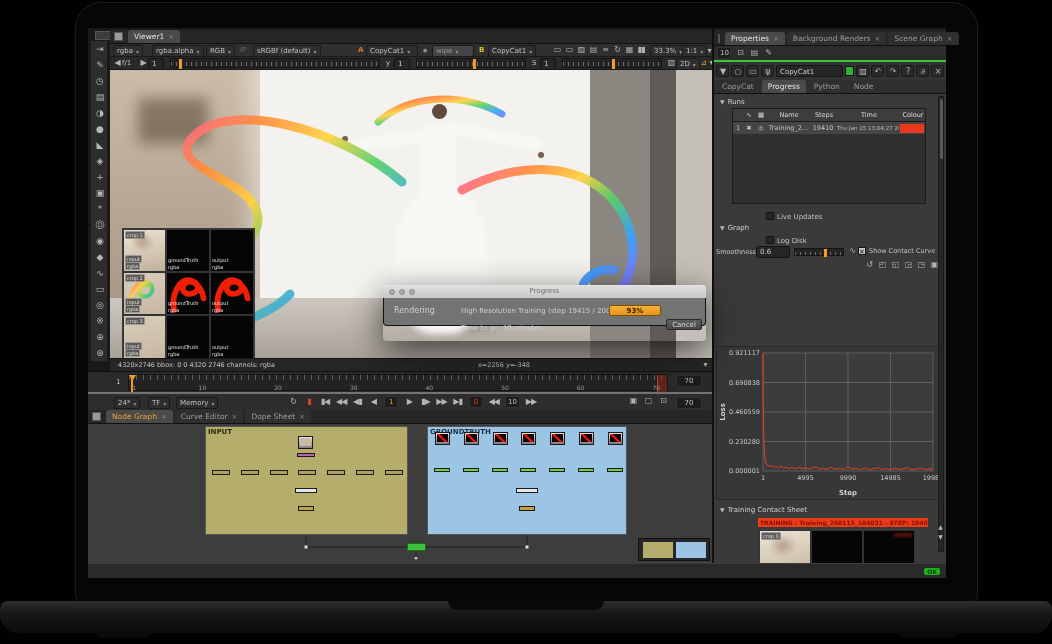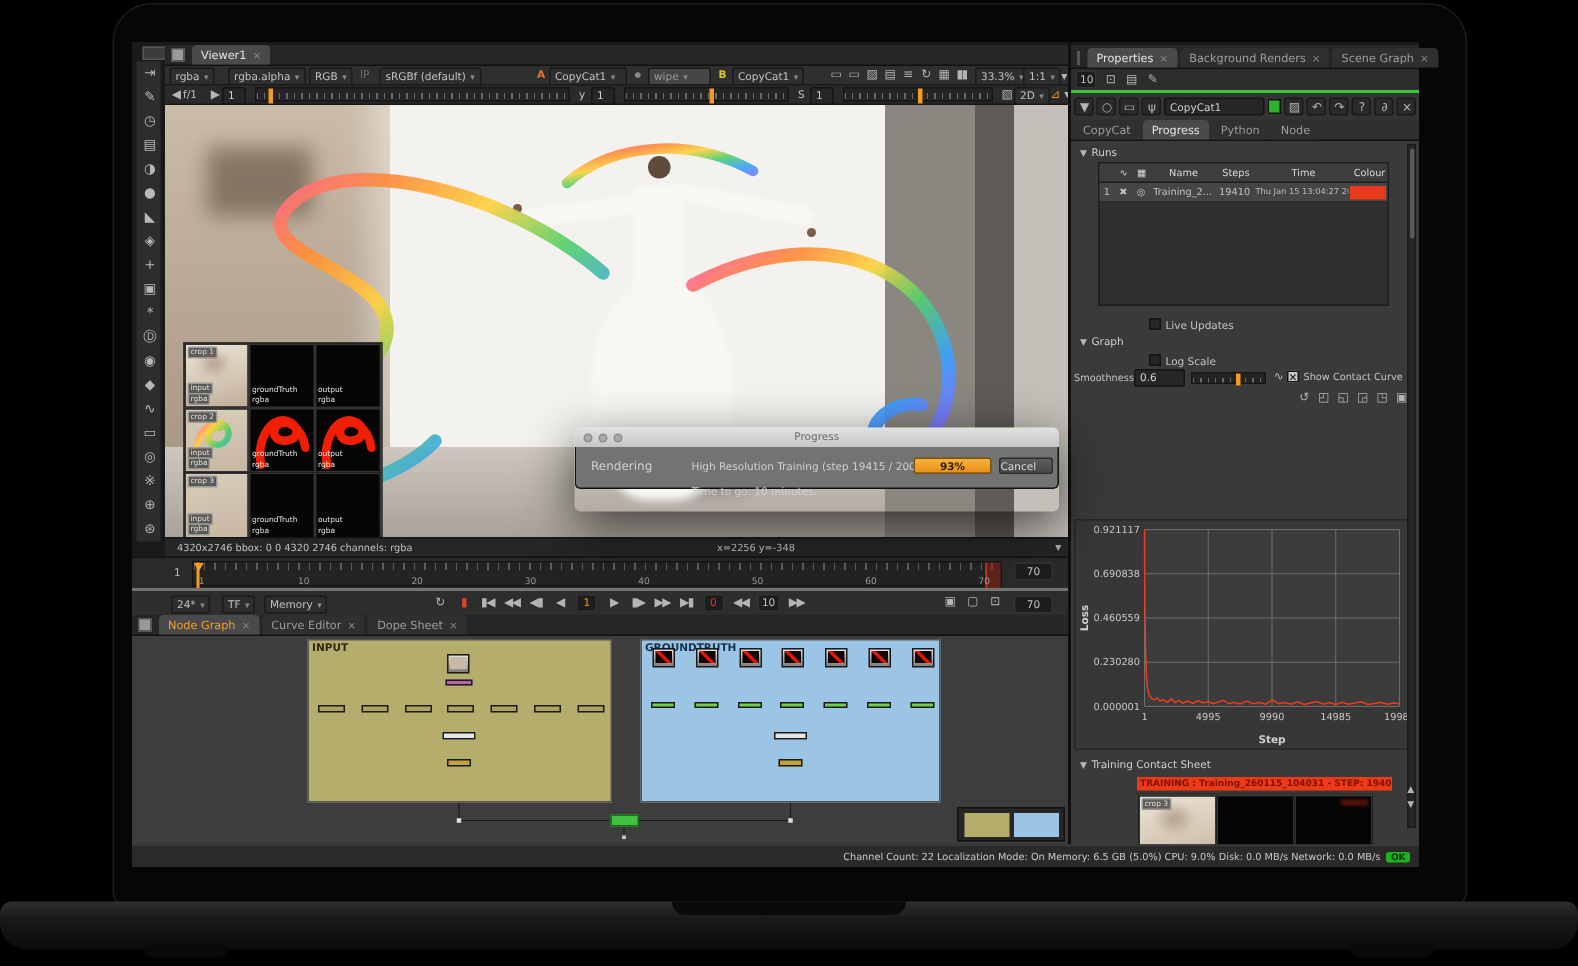--- a/index.html
+++ b/index.html
@@ -68,21 +68,21 @@
 .sbthumb{position:absolute;background:#5a5a5a;border-radius:2px}
 
 .statusbar{left:0;top:535px;width:858px;height:15px;background:#2a2a2a;border-top:1px solid #3e3e3e;display:flex;justify-content:flex-end;align-items:center;gap:4px;padding-right:6px;font-size:6.5px;color:#c8c8c8}
 .okbadge{background:#1db31d;color:#073807;font-size:6px;font-weight:bold;padding:0 3px;border-radius:2px}
 
 .dialog{left:383px;top:285px;width:323px;height:56px;border-radius:4px;box-shadow:0 10px 34px rgba(0,0,0,.65);z-index:50}
 .dlg-title{height:13px;background:linear-gradient(#e2e2e2,#c6c6c6);border-radius:4px 4px 0 0;position:relative;text-align:center;color:#6a6a6a;font-size:7px;line-height:13px}
 .dot{position:absolute;top:3.5px;width:6px;height:6px;border-radius:50%;background:#ababab;border:1px solid #8d8d8d}
 .dlg-body{height:28px;background:#737373;border:1px solid #111;border-top:none;border-radius:0 0 4px 4px;position:relative;color:#cfcfcf;font-size:7px}
 .pbar{position:absolute;left:225px;top:7px;width:52px;height:11px;background:linear-gradient(#f8b33a,#e8901a);border:1px solid #7a5205;border-radius:2px;color:#2c1d00;font-weight:bold;text-align:center;line-height:11px;font-size:7px}
-.cancel{position:absolute;left:282px;top:7px;width:36px;height:11px;background:linear-gradient(#5f5f5f,#474747);border:1px solid #2a2a2a;border-radius:2px;color:#dcdcdc;line-height:11px;font-size:7px}
+.cancel{position:absolute;left:282px;top:21px;width:36px;height:11px;background:linear-gradient(#5f5f5f,#474747);border:1px solid #2a2a2a;border-radius:2px;color:#dcdcdc;text-align:center;line-height:11px;font-size:7px}
 .tick-label{position:absolute;top:9px;font-size:6px;color:#9a9a9a;transform:translateX(-50%)}
 .ltb-icon{display:block;width:18px;height:16px;text-align:center;color:#b8b8b8;font-size:9px;line-height:16px}
 </style>
 </head>
 <body>
 
 <div class="a lid"></div>
 <div class="a base">
   <div class="a notch"></div>
 </div>
@@ -559,21 +559,21 @@
             <div class="rt-cell" style="width: 12px;">✖</div>
             <div class="rt-cell" style="width: 12px;">◎</div>
             <div class="rt-cell" style="width: 44px;">Training_2...</div>
             <div class="rt-cell" style="width: 26px;">19410</div>
             <div class="rt-cell" style="width: 64px; font-size: 5.5px; color: rgb(189, 189, 189);">Thu Jan 15 13:04:27 2026</div>
             <div class="rt-cell" style="width: 24px; background: rgb(232, 57, 29); height: 9px; padding: 0px; margin: 1px;"></div>
           </div>
         </div>
       <div class="a" style="left:52px;top:118px"><span class="cb"></span><span>Live Updates</span></div>
       <div class="a" style="left:6px;top:130px"><span class="tri">▼</span><span class="sec-label">Graph</span></div>
-      <div class="a" style="left:52px;top:142px"><span class="cb"></span><span>Log Scale</span></div>
+      <div class="a" style="left:52px;top:142px"><span class="cb"></span><span>Log Disk</span></div>
       <div class="a" style="left:2px;top:154px;font-size:6.5px">Smoothness</div>
       <span class="a box" style="left:42px;top:152px;width:34px">0.6</span>
       <div class="ruler" style="left:80px;top:154px;width:50px;height:8px">
           <span class="rmark" style="left:60%;height:8px"></span>
         </div>
       <span class="a icon" style="left:133px;top:152px">∿</span>
       <div class="a" style="left:144px;top:153px;font-size:6.5px;white-space:nowrap"><span class="cb checked">✕</span><span>Show Contact Curve</span></div>
       <div class="a" style="left:150px;top:166px;display:flex;gap:3px">
           <span class="icon">↺</span>
           <span class="icon">◰</span>
@@ -619,21 +619,20 @@
         </div>
       <div class="sbtrack" style="left:224px;top:2px;width:6px;height:456px">
           <div class="sbthumb" style="left:1px;top:2px;width:3px;height:60px"></div>
         </div>
       <div class="a icon" style="left:221px;top:428px;font-size:6px">▲</div>
       <div class="a icon" style="left:221px;top:438px;font-size:6px">▼</div>
     </div>
   </div>
 
   <div class="a statusbar">
-    <span>Channel Count: 22  Localization Mode: On  Memory: 6.5 GB (5.0%) CPU: 9.0% Disk: 0.0 MB/s Network: 0.0 MB/s</span>
     <span class="okbadge">OK</span>
   </div>
 </div>
 
 <div class="a dialog">
   <div class="dlg-title">
     <span class="dot" style="left:6px"></span>
     <span class="dot" style="left:16px"></span>
     <span class="dot" style="left:26px"></span>
     <span>Progress</span>

